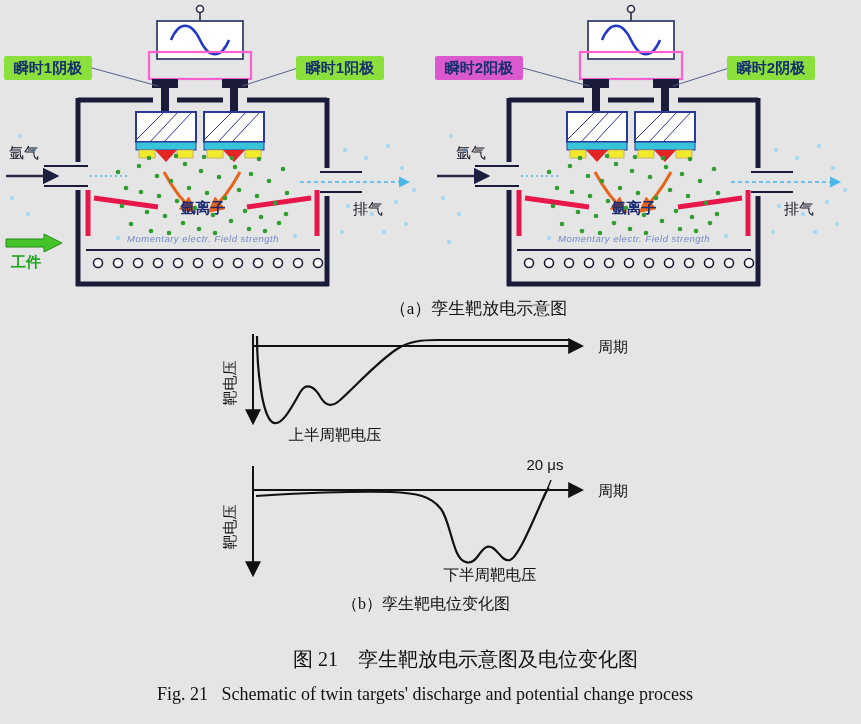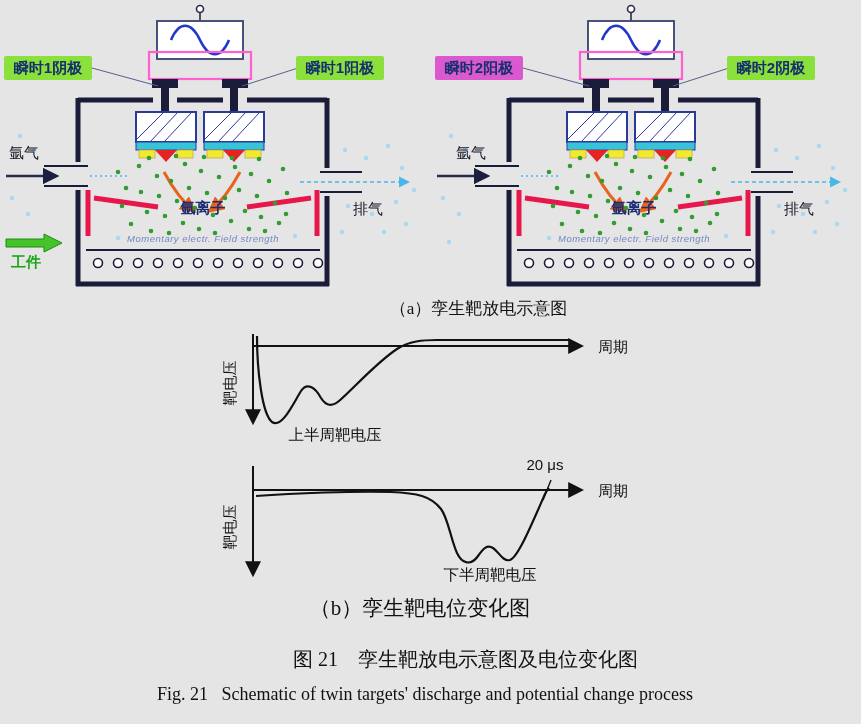--- a/index.html
+++ b/index.html
@@ -2,21 +2,21 @@
 <html><head>
 <meta charset="utf-8">
 <style>
   * { margin:0; padding:0; box-sizing:border-box; }
   html,body { background:#ffffff; }
   body { font-family:"Liberation Sans", sans-serif; }
   #page { position:relative; width:861px; height:724px; background:#e5e5e5; overflow:hidden; }
   .diagram, .plot { position:absolute; }
   .caption { position:absolute; text-align:center; color:#111; font-family:"Liberation Serif", serif; white-space:pre;margin-left:48px; }
   #caption-a { top:297px; left:0; width:861px; font-size:17px; }
-  #caption-b { top:594px; left:12px; width:720px; font-size:21px; }
+  #caption-b { top:594px; left:18px; width:720px; font-size:16px; }
   #caption-zh { top:646px; left:0; width:835px; font-size:20px; }
   #caption-en { top:684px; left:0; width:754px; font-size:18px; }
   svg text { font-family:"Liberation Sans", sans-serif; }
   .lbl   { font-size:15px; font-weight:bold; fill:#16306e; text-anchor:middle; }
   .txt   { font-size:15px; fill:#101020; text-anchor:middle; }
   .ion   { font-size:15px; font-weight:bold; fill:#1c2d72; text-anchor:middle; }
   .field { font-size:9.5px; font-style:italic; fill:#7287c5; text-anchor:middle; letter-spacing:.5px; }
   .wp    { font-size:15px; font-weight:bold; fill:#17a417; text-anchor:middle; }
   .axis-cjk  { font-size:15px; fill:#111; text-anchor:middle; }
   .curve-lbl { font-size:15.5px; fill:#111; text-anchor:middle; }

